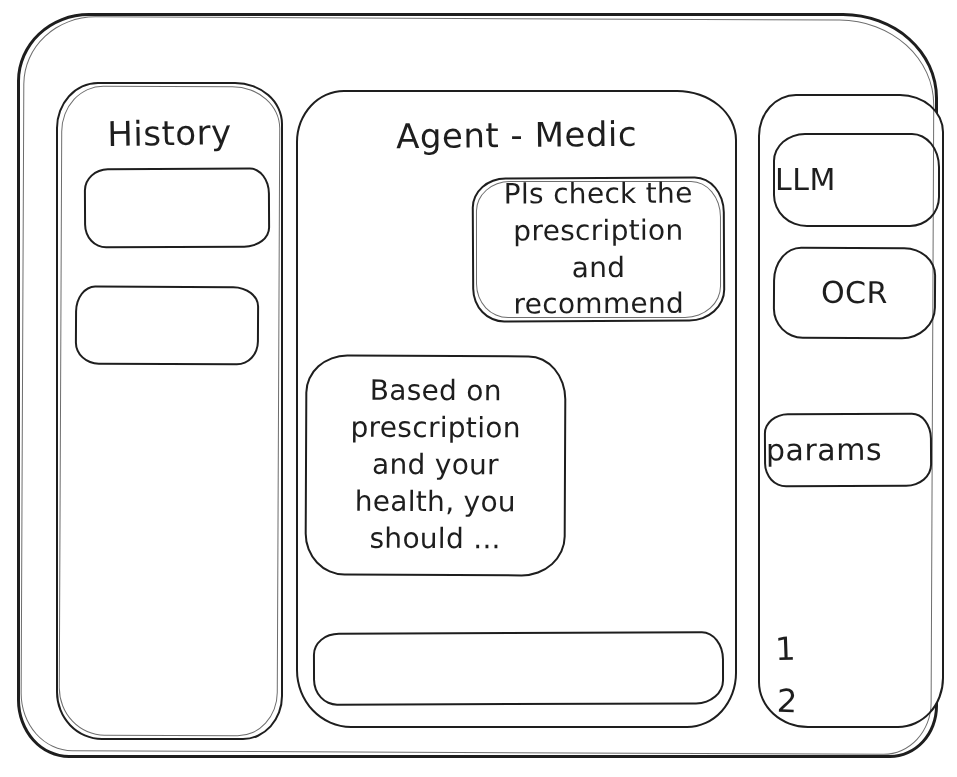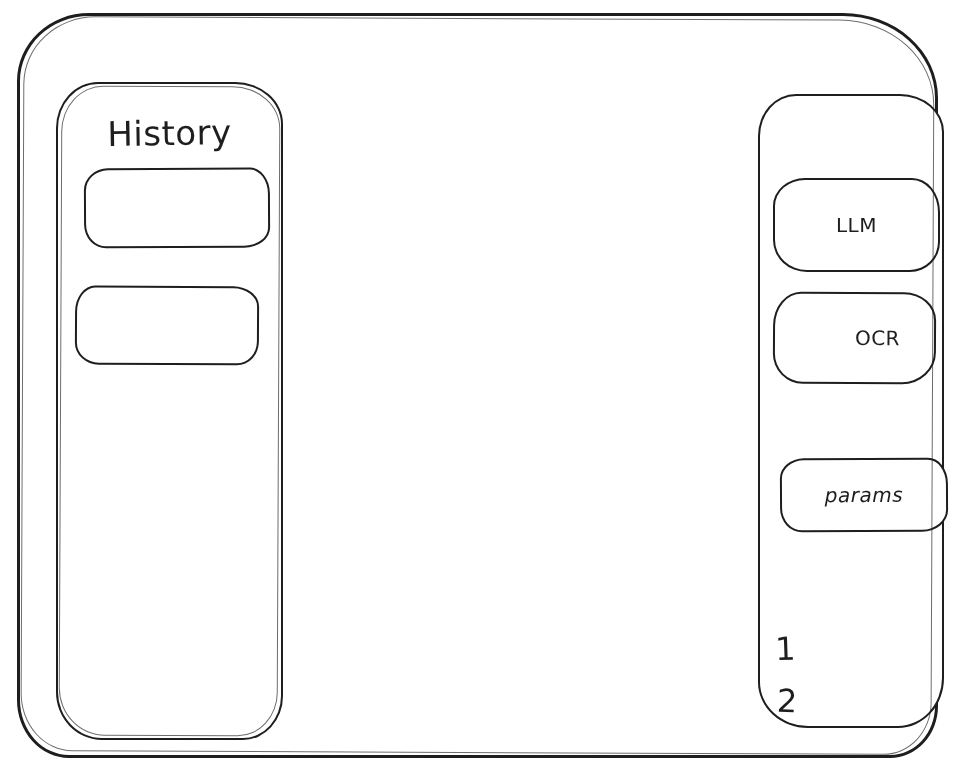--- a/index.html
+++ b/index.html
@@ -121,42 +121,40 @@
   }
 
   
   .tools {
     left: 738px; top: 78px; width: 186px; height: 634px;
     border-radius: 38px 44px 46px 50px / 42px 38px 50px 46px;
   }
   .tool-btn {
     display: flex;
     align-items: center;
-    justify-content: center;
-    text-align: center;
-    font-size: 20px;
+    justify-content: flex-start;
+    text-align: center;
+    font-size: 30px;
     letter-spacing: 1px;
     cursor: pointer;
-    margin-top: 45px;
   }
   .btn-llm {
     left: 13px; top: 37px; width: 167px; height: 94px;
     border-radius: 32px 28px 30px 34px / 28px 34px 30px 32px;
   }
   .btn-ocr {
     left: 13px; top: 151px; width: 163px; height: 92px;
     border-radius: 28px 32px 34px 30px / 34px 28px 32px 30px;
     transform: rotate(0.3deg);
     padding-left: 46px;
   }
   .btn-params {
-    left: 20px; top: 317px; width: 168px; height: 74px;
+    left: 4px; top: 317px; width: 168px; height: 74px;
     border-radius: 24px 20px 26px 22px / 20px 26px 22px 24px;
     transform: rotate(-0.3deg);
-    font-style: italic;
   }
   .btn-doc {
     left: 10px; top: 430px; width: 167px; height: 120px;
     border-radius: 34px 30px 36px 32px / 30px 36px 32px 34px;
   }
   .btn-doc .label {
     white-space: normal;
     max-width: 126px;
     line-height: 1.5;
   }
@@ -174,20 +172,33 @@
 <div id="canvas">
 
   <div class="sk dbl frame">
 
     <div class="sk dbl history">
       <div class="history-title label">History</div>
       <div class="sk hist-item hist-item-1"></div>
       <div class="sk hist-item hist-item-2"></div>
     </div>
 
+    <div class="sk chat">
+      <div class="chat-title label">Agent - Medic</div>
+
+      <div class="sk dbl bubble bubble-user">
+        <span>Pls check the prescription and recommend</span>
+      </div>
+
+      <div class="sk bubble bubble-agent">
+        <span>Based on prescription and your health, you should ...</span>
+      </div>
+
+      <input class="sk chat-input" type="text" placeholder="" style="">
+    </div>
 
     <div class="sk tools">
       <div class="sk tool-btn btn-llm">
         <span class="label">LLM</span>
       </div>
       <div class="sk tool-btn btn-ocr">
         <span class="label">OCR</span>
       </div>
       <div class="sk tool-btn btn-params">
         <span class="label">params</span>

